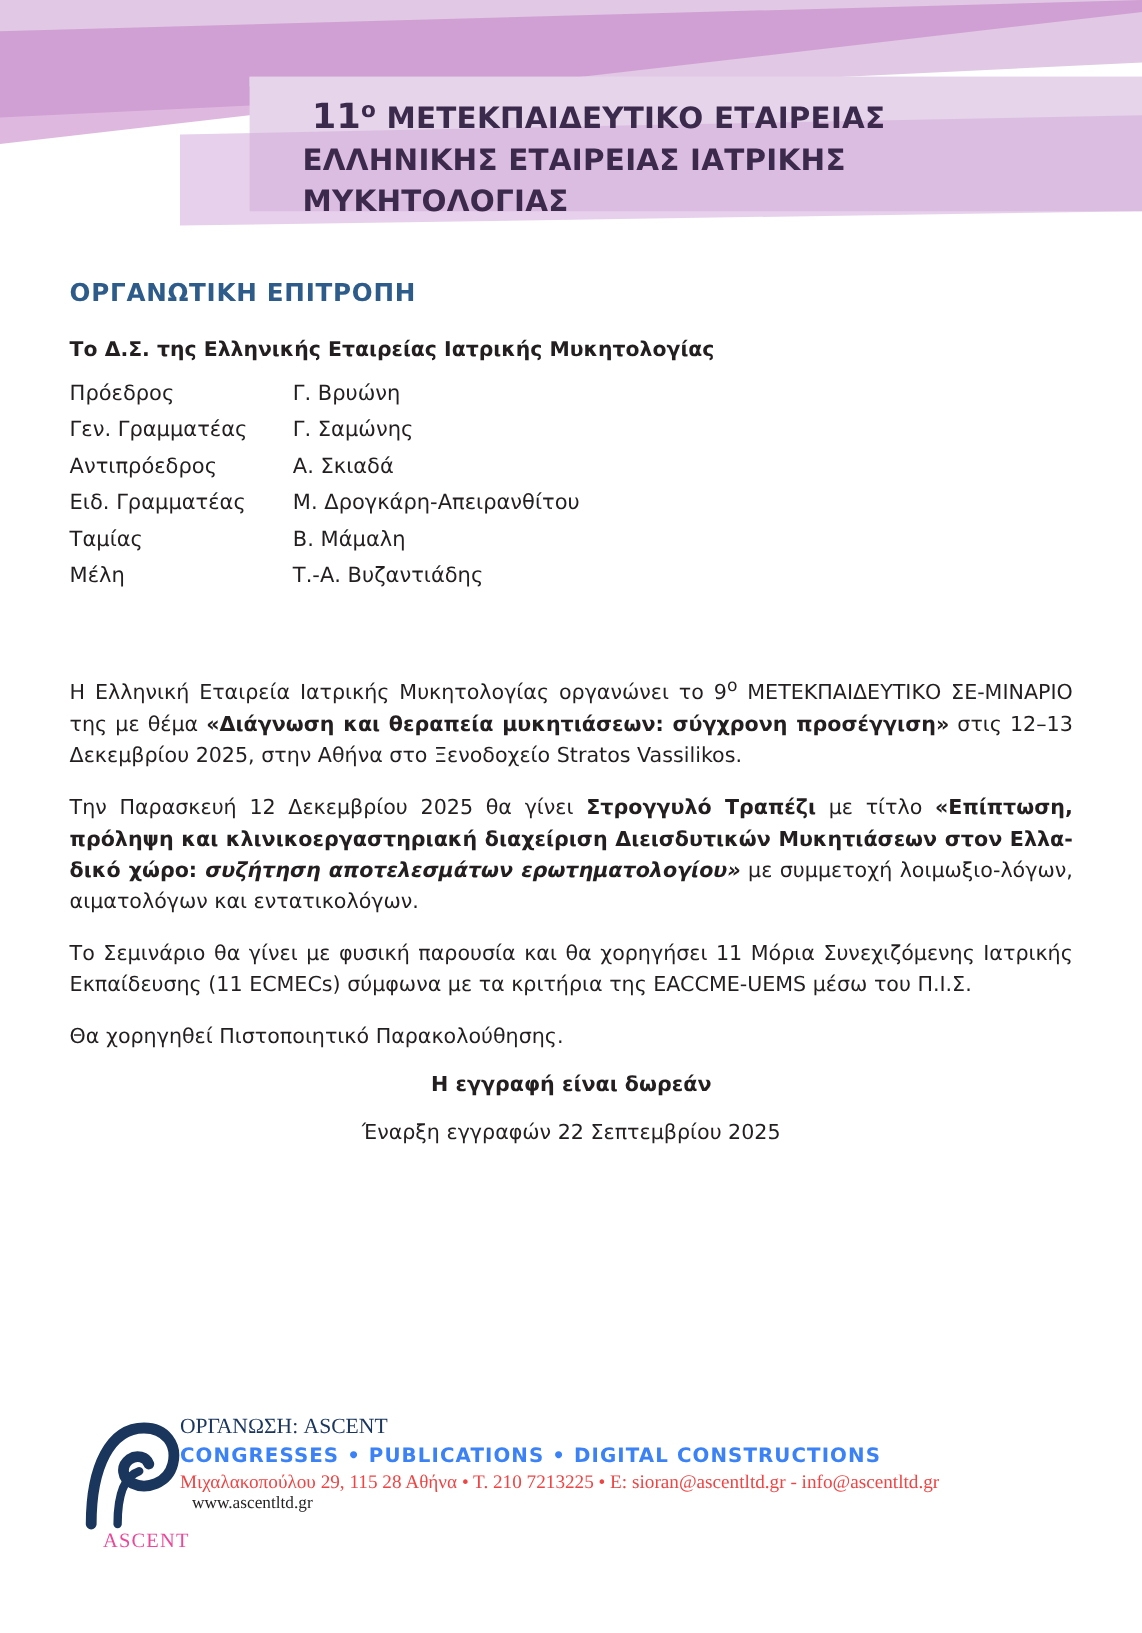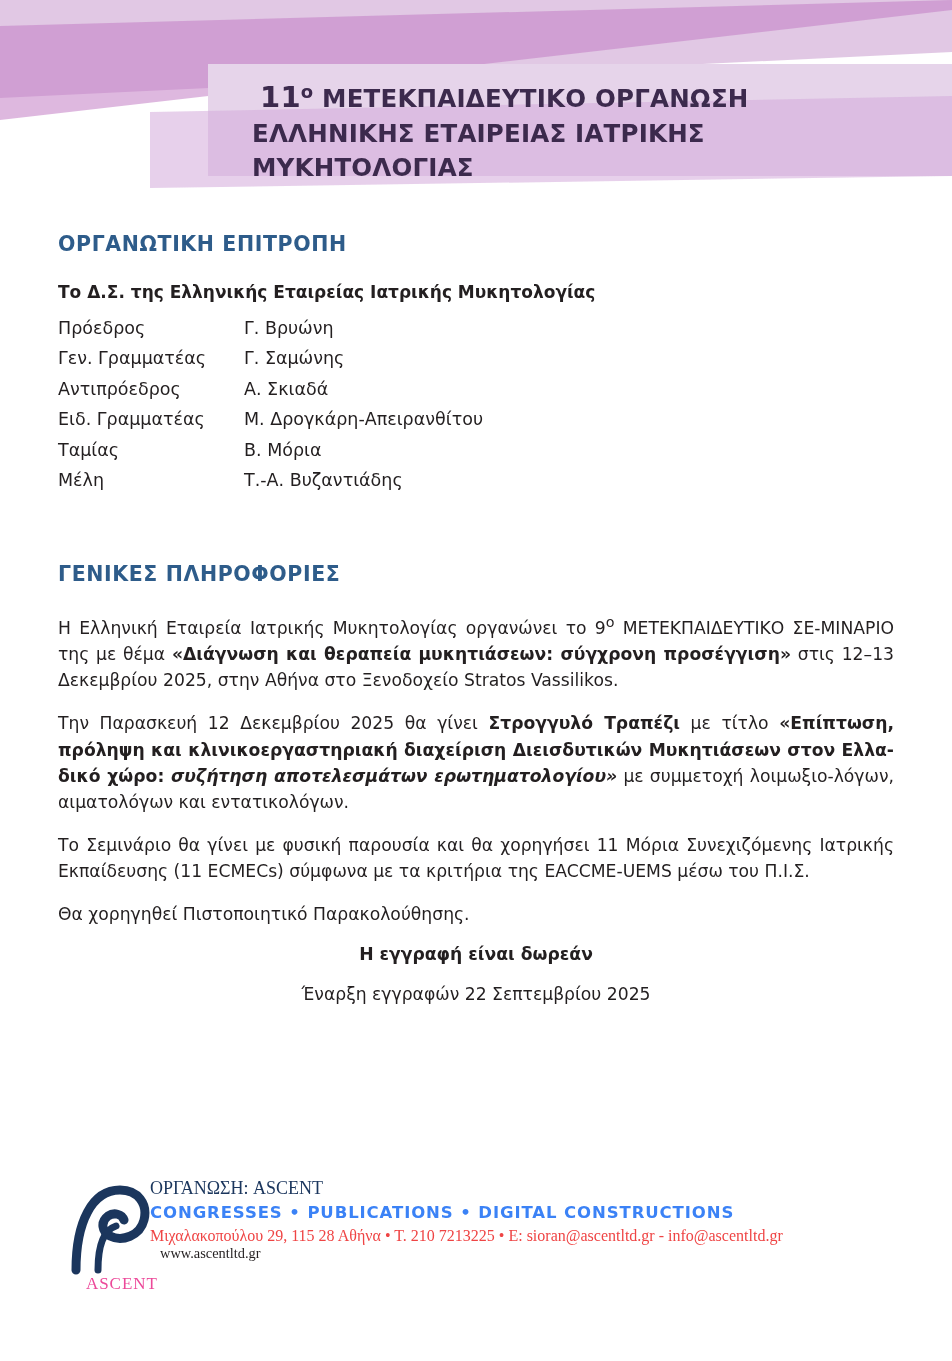--- a/index.html
+++ b/index.html
@@ -189,21 +189,21 @@
   <svg width="952" height="200" viewBox="0 0 952 200">
 
     <polygon points="0,0 952,0 952,52 0,98" fill="#d9b9dd" opacity="0.78"></polygon>
     <polygon points="0,26 952,0 952,10 0,120" fill="#c37ec4" opacity="0.55"></polygon>
 
     <polygon points="208,64 952,64 952,176 208,176" fill="#e6d4ea"></polygon>
     <polygon points="150,112 952,96 952,176 150,188" fill="#d4a9da" opacity="0.55"></polygon>
     <polygon points="208,64 952,64 952,72 208,72" fill="#e6d4ea"></polygon>
   </svg>
   <div class="header-text">
-    <span class="header-line1"><span class="big">11</span><span class="sup">o</span><span> ΜΕΤΕΚΠΑΙΔΕΥΤΙΚΟ ΟΡΓΑΝΩΣΗ</span></span>
+    <span class="header-line1"><span class="big">11</span><span class="sup">o</span><span> ΜΕΤΕΚΠΑΙΔΕΥΤΙΚΟ ΕΤΑΙΡΕΙΑΣ</span></span>
     <span class="header-line2">ΕΛΛΗΝΙΚΗΣ ΕΤΑΙΡΕΙΑΣ ΙΑΤΡΙΚΗΣ ΜΥΚΗΤΟΛΟΓΙΑΣ</span>
   </div>
 </div>
 
 <div class="content">
 
   <h2 class="section-title">ΟΡΓΑΝΩΤΙΚΗ ΕΠΙΤΡΟΠΗ</h2>
 
   <p class="subtitle">Το Δ.Σ. της Ελληνικής Εταιρείας Ιατρικής Μυκητολογίας</p>
 
@@ -220,32 +220,31 @@
       <tr>
         <td class="role">Αντιπρόεδρος</td>
         <td class="person">Α. Σκιαδά</td>
       </tr>
       <tr>
         <td class="role">Ειδ. Γραμματέας</td>
         <td class="person">Μ. Δρογκάρη-Απειρανθίτου</td>
       </tr>
       <tr>
         <td class="role">Ταμίας</td>
-        <td class="person">Β. Μόρια</td>
+        <td class="person">Β. Μάμαλη</td>
       </tr>
       <tr>
         <td class="role">Μέλη</td>
         <td class="person">Τ.-Α. Βυζαντιάδης</td>
       </tr>
     </tbody>
   </table>
 
   <div class="spacer-60"></div>
 
-  <h2 class="section-title second">ΓΕΝΙΚΕΣ ΠΛΗΡΟΦΟΡΙΕΣ</h2>
 
   <p class="para"><span>Η Ελληνική Εταιρεία Ιατρικής Μυκητολογίας οργανώνει το 9</span><sup>ο</sup><span> ΜΕΤΕΚΠΑΙΔΕΥΤΙΚΟ ΣΕ-ΜΙΝΑΡΙΟ της με θέμα </span><b>«Διάγνωση και θεραπεία μυκητιάσεων: σύγχρονη προσέγγιση»</b><span> στις 12–13 Δεκεμβρίου 2025, στην Αθήνα στο Ξενοδοχείο Stratos Vassilikos.</span></p>
 
   <p class="para"><span>Την Παρασκευή 12 Δεκεμβρίου 2025 θα γίνει </span><b>Στρογγυλό Τραπέζι</b><span> με τίτλο </span><b>«Επίπτωση, πρόληψη και κλινικοεργαστηριακή διαχείριση Διεισδυτικών Μυκητιάσεων στον Ελλα-δικό χώρο: </b><span class="bi">συζήτηση αποτελεσμάτων ερωτηματολογίου»</span><span> με συμμετοχή λοιμωξιο-λόγων, αιματολόγων και εντατικολόγων.</span></p>
 
   <p class="para">Το Σεμινάριο θα γίνει με φυσική παρουσία και θα χορηγήσει 11 Μόρια Συνεχιζόμενης Ιατρικής Εκπαίδευσης (11 ECMECs) σύμφωνα με τα κριτήρια της EACCME-UEMS μέσω του Π.Ι.Σ.</p>
 
   <p class="para">Θα χορηγηθεί Πιστοποιητικό Παρακολούθησης.</p>
 
   <p class="center bold">Η εγγραφή είναι δωρεάν</p>

